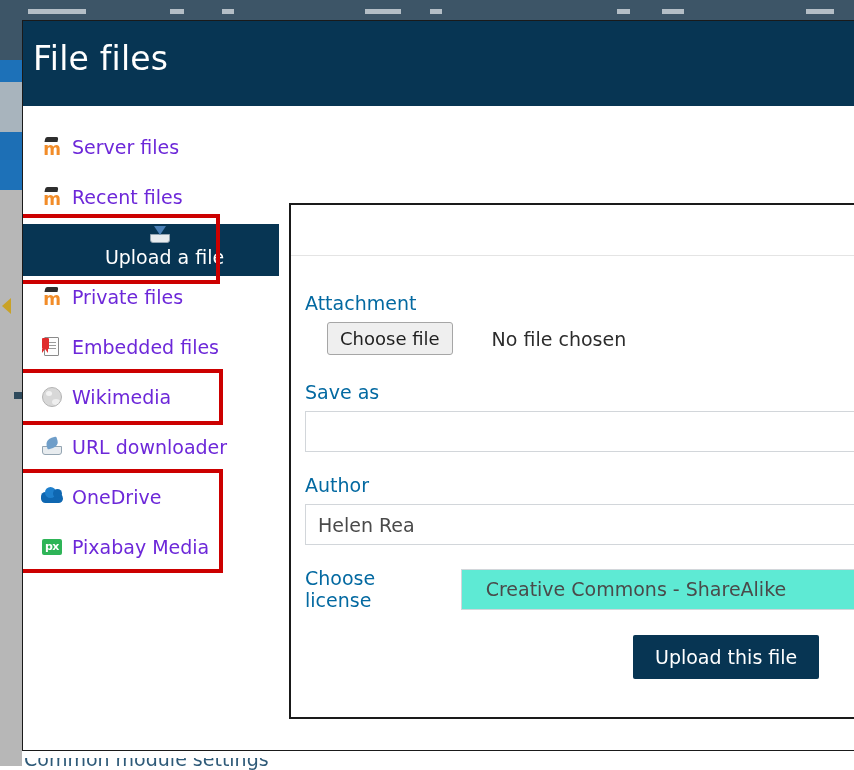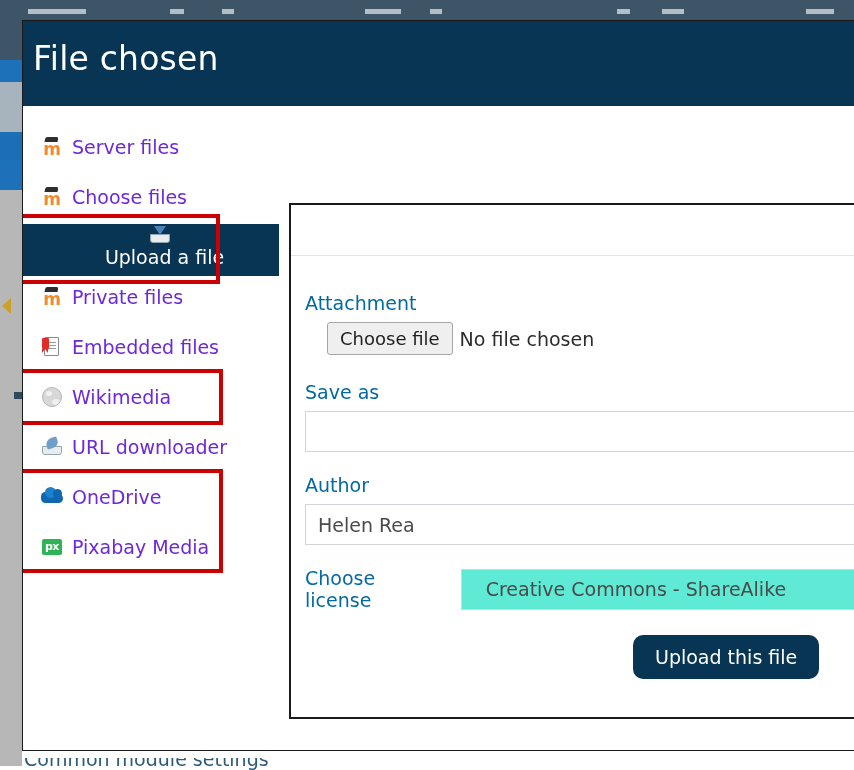--- a/index.html
+++ b/index.html
@@ -288,21 +288,21 @@
     padding: 36px 0 0 14px;
   }
 
   .field-label {
     font-size: 19px;
     color: #0369a1;
     margin-bottom: 8px;
   }
   .file-row {
     display: flex; align-items: center;
-    margin-left: 22px; margin-bottom: 26px;
+    margin-left: 22px; margin-bottom: 26px; gap: 32px;
   }
   .choose-file-btn {
     font-family: "DejaVu Sans", "Liberation Sans", sans-serif;
     font-size: 18px;
     color: #1f1f1f;
     background: #efefef;
     border: 1px solid #a6a6a6;
     border-radius: 3px;
     padding: 5px 12px;
     cursor: pointer;
@@ -347,21 +347,21 @@
   .upload-row {
     display: flex; justify-content: flex-start;
     margin-left: 328px;
   }
   .upload-btn {
     font-family: "DejaVu Sans", "Liberation Sans", sans-serif;
     font-size: 19px;
     color: #ffffff;
     background: #073553;
     border: none;
-    border-radius: 10px;
+    border-radius: 2px;
     padding: 11px 22px;
     cursor: pointer;
   }
 
   
   .modal-footer-strip {
     position: absolute;
     left: 0; bottom: 0;
     width: 832px; height: 2px;
     background: #ffffff;
@@ -392,41 +392,41 @@
   <div class="bg-left-arrow"></div>
   <div class="bg-left-tick"></div>
 
   <div class="bg-bottom-text">
     <span>Common module settings</span>
   </div>
 
   <div id="modal">
 
     <div class="modal-header">
-      <div class="modal-title">File chosen</div>
+      <div class="modal-title">File files</div>
     </div>
 
     <div class="modal-body">
 
       <ul class="repo-list">
 
         <li class="repo-item" style="top:22px;">
           <span class="repo-icon ic-moodle">
             <span class="cap"></span>
               <span class="mm">m</span>
           </span>
           <span class="repo-label">Server files</span>
         </li>
 
         <li class="repo-item" style="top:72px;">
           <span class="repo-icon ic-moodle">
             <span class="cap"></span>
               <span class="mm">m</span>
           </span>
-          <span class="repo-label">Choose files</span>
+          <span class="repo-label">Recent files</span>
         </li>
 
         <li class="repo-item selected" style="top:118px; height:52px;flex-direction:column;">
           <span class="repo-icon ic-upload">
             <span class="tray"></span>
               <span class="arrow"></span>
           </span>
           <span class="repo-label">Upload a file</span>
         </li>
 

